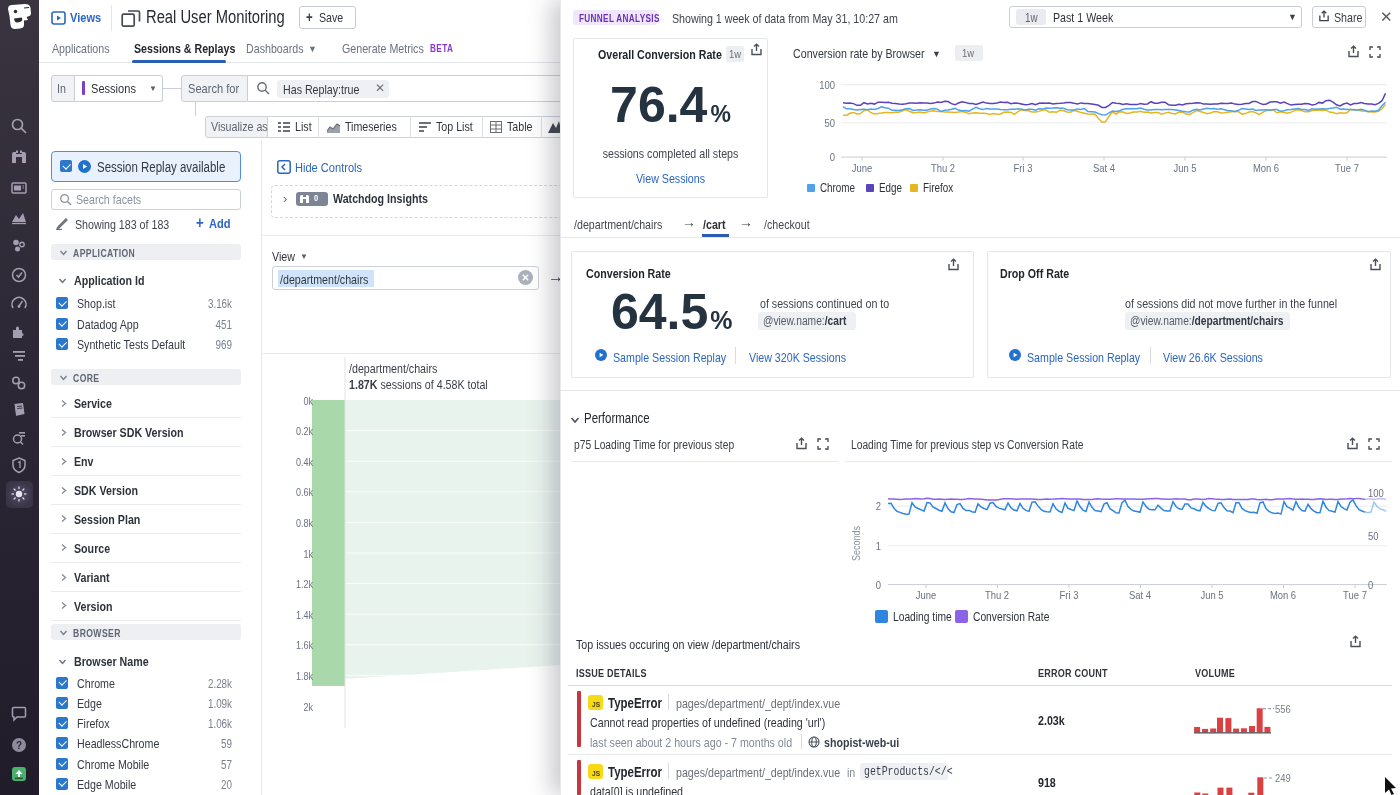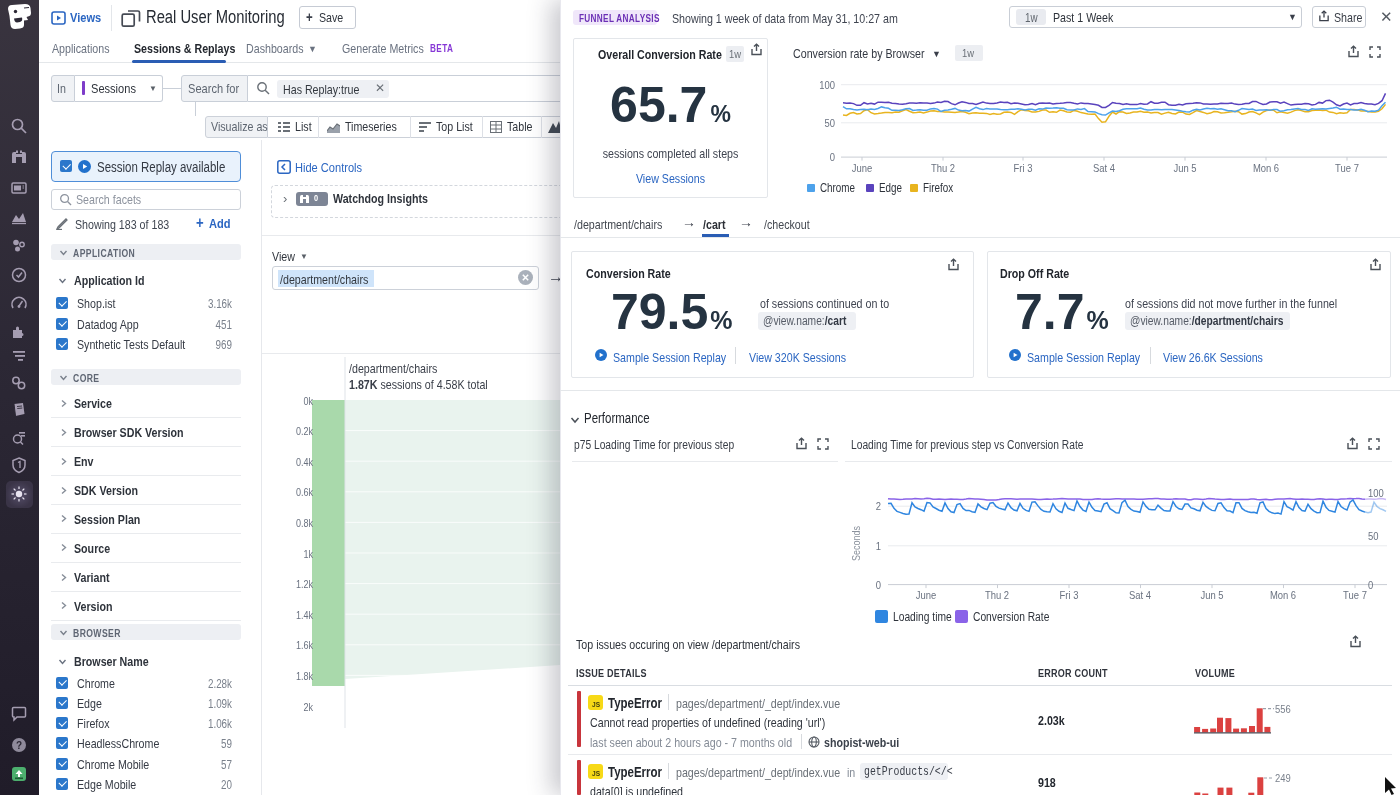--- a/index.html
+++ b/index.html
@@ -391,21 +391,21 @@
 <div class="abs" style="left:1380px;top:8px;font-size:15px;color:#555b63;">✕</div>
 <div class="card" style="left:573px;top:38px;width:195px;height:160px;"></div>
 <div class="t" style="left:598px;top:47px;font-size:13px;font-weight:bold;color:#21252c;">Overall Conversion Rate</div>
 <div class="abs" style="left:726px;top:46px;width:18px;height:16px;background:#eceef2;border-radius:2px;"></div>
 <div class="t" style="left:729px;top:48px;font-size:11.5px;color:#6a7077;">1w</div>
 <svg class="abs" style="left:750px;top:43px;" width="13" height="13" viewBox="0 0 13 13">
       <path d="M2 6 L2 11.5 L11 11.5 L11 6" fill="none" stroke="#4a5058" stroke-width="1.4"></path>
       <line x1="6.5" y1="1.5" x2="6.5" y2="8" stroke="#4a5058" stroke-width="1.4"></line>
       <path d="M4 3.6 L6.5 1.2 L9 3.6" fill="none" stroke="#4a5058" stroke-width="1.4"></path>
     </svg>
-<div class="abs" style="left:573px;top:76px;width:195px;text-align:center;white-space:nowrap;"><span style="font-size:50px;font-weight:bold;color:#253341;">65.7</span><span style="font-size:23px;font-weight:bold;color:#253341;margin-left:3px;">%</span></div>
+<div class="abs" style="left:573px;top:76px;width:195px;text-align:center;white-space:nowrap;"><span style="font-size:50px;font-weight:bold;color:#253341;">76.4</span><span style="font-size:23px;font-weight:bold;color:#253341;margin-left:3px;">%</span></div>
 <div class="tc" style="left:573px;top:146px;width:195px;font-size:13px;color:#3f4450;">sessions completed all steps</div>
 <div class="tc" style="left:573px;top:171px;width:195px;font-size:13px;color:#2b66c2;">View Sessions</div>
 <div class="t" style="left:793px;top:46px;font-size:13px;color:#333842;">Conversion rate by Browser</div>
 <div class="abs" style="left:932px;top:49px;font-size:9px;color:#3a3f4a;">▼</div>
 <div class="abs" style="left:955px;top:45px;width:28px;height:16px;background:#eceef2;border-radius:2px;"></div>
 <div class="t" style="left:962px;top:47px;font-size:11.5px;color:#6a7077;">1w</div>
 <svg class="abs" style="left:1347px;top:45px;" width="13" height="13" viewBox="0 0 13 13">
       <path d="M2 6 L2 11.5 L11 11.5 L11 6" fill="none" stroke="#4a5058" stroke-width="1.4"></path>
       <line x1="6.5" y1="1.5" x2="6.5" y2="8" stroke="#4a5058" stroke-width="1.4"></line>
       <path d="M4 3.6 L6.5 1.2 L9 3.6" fill="none" stroke="#4a5058" stroke-width="1.4"></path>
@@ -457,38 +457,37 @@
 <div class="abs" style="left:702px;top:234px;width:27px;height:3.5px;background:#2a5db4;"></div>
 <div class="abs" style="left:560px;top:237px;width:840px;height:1px;background:#e4e7ea;"></div>
 <div class="card" style="left:571px;top:251px;width:403px;height:127px;"></div>
 <div class="card" style="left:987px;top:251px;width:404px;height:127px;"></div>
 <div class="t" style="left:586px;top:266px;font-size:13px;font-weight:bold;color:#21252c;">Conversion Rate</div>
 <svg class="abs" style="left:947px;top:258px;" width="13" height="13" viewBox="0 0 13 13">
       <path d="M2 6 L2 11.5 L11 11.5 L11 6" fill="none" stroke="#4a5058" stroke-width="1.4"></path>
       <line x1="6.5" y1="1.5" x2="6.5" y2="8" stroke="#4a5058" stroke-width="1.4"></line>
       <path d="M4 3.6 L6.5 1.2 L9 3.6" fill="none" stroke="#4a5058" stroke-width="1.4"></path>
     </svg>
-<div class="abs" style="left:611px;top:283px;"><span style="font-size:50px;font-weight:bold;color:#253341;">79.5</span><span style="font-size:25px;font-weight:bold;color:#253341;margin-left:2px;">%</span></div>
+<div class="abs" style="left:611px;top:283px;"><span style="font-size:50px;font-weight:bold;color:#253341;">64.5</span><span style="font-size:25px;font-weight:bold;color:#253341;margin-left:2px;">%</span></div>
 <div class="t" style="left:760px;top:296px;font-size:13px;color:#3f4450;">of sessions continued on to</div>
 <div class="abs chip" style="left:758px;top:312px;width:98px;height:18px;"></div>
 <div class="t" style="left:763px;top:314px;font-size:12.5px;color:#555b66;">@view.name:<span style="font-weight:bold;color:#333944;">/cart</span></div>
 <svg class="abs" style="left:595px;top:349px;" width="12" height="12" viewBox="0 0 13 13">
       <circle cx="6.5" cy="6.5" r="6.5" fill="#2271cc"></circle>
       <path d="M5 4 L9.2 6.5 L5 9 Z" fill="#fff"></path>
     </svg>
 <div class="t" style="left:613px;top:350px;font-size:13px;color:#2b66c2;">Sample Session Replay</div>
 <div class="abs" style="left:735px;top:347px;width:1px;height:17px;background:#d7dade;"></div>
 <div class="t" style="left:749px;top:350px;font-size:13px;color:#2b66c2;">View 320K Sessions</div>
 <div class="t" style="left:1000px;top:266px;font-size:13px;font-weight:bold;color:#21252c;">Drop Off Rate</div>
 <svg class="abs" style="left:1369px;top:258px;" width="13" height="13" viewBox="0 0 13 13">
       <path d="M2 6 L2 11.5 L11 11.5 L11 6" fill="none" stroke="#4a5058" stroke-width="1.4"></path>
       <line x1="6.5" y1="1.5" x2="6.5" y2="8" stroke="#4a5058" stroke-width="1.4"></line>
       <path d="M4 3.6 L6.5 1.2 L9 3.6" fill="none" stroke="#4a5058" stroke-width="1.4"></path>
     </svg>
-<div class="abs" style="left:1015px;top:283px;"><span style="font-size:50px;font-weight:bold;color:#253341;">7.7</span><span style="font-size:25px;font-weight:bold;color:#253341;margin-left:2px;">%</span></div>
 <div class="t" style="left:1125px;top:296px;font-size:13px;color:#3f4450;">of sessions did not move further in the funnel</div>
 <div class="abs chip" style="left:1125px;top:312px;width:165px;height:18px;"></div>
 <div class="t" style="left:1130px;top:314px;font-size:12.5px;color:#555b66;">@view.name:<span style="font-weight:bold;color:#333944;">/department/chairs</span></div>
 <svg class="abs" style="left:1009px;top:349px;" width="12" height="12" viewBox="0 0 13 13">
       <circle cx="6.5" cy="6.5" r="6.5" fill="#2271cc"></circle>
       <path d="M5 4 L9.2 6.5 L5 9 Z" fill="#fff"></path>
     </svg>
 <div class="t" style="left:1027px;top:350px;font-size:13px;color:#2b66c2;">Sample Session Replay</div>
 <div class="abs" style="left:1150px;top:347px;width:1px;height:17px;background:#d7dade;"></div>
 <div class="t" style="left:1163px;top:350px;font-size:13px;color:#2b66c2;">View 26.6K Sessions</div>

